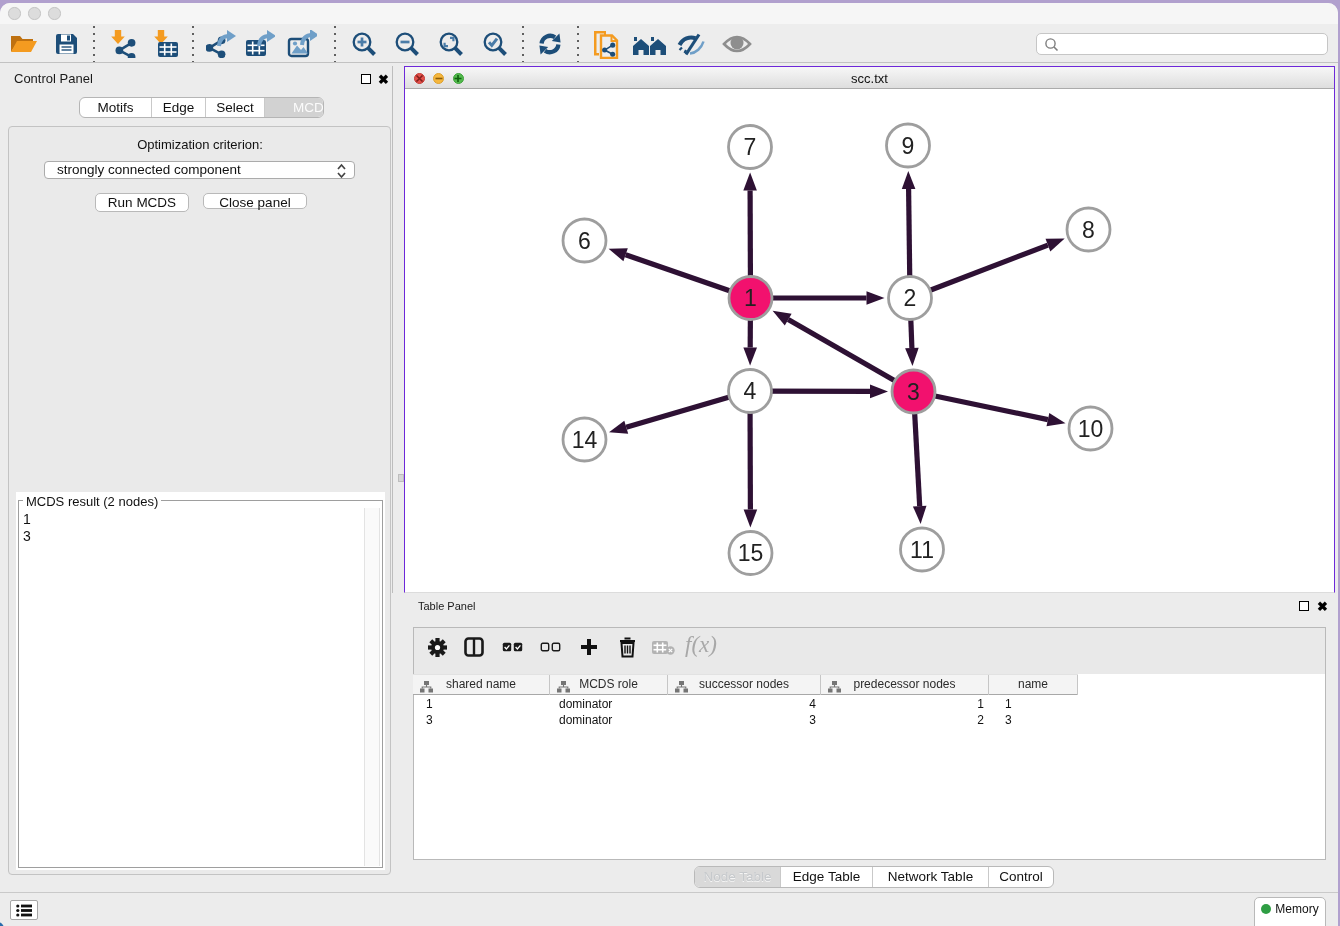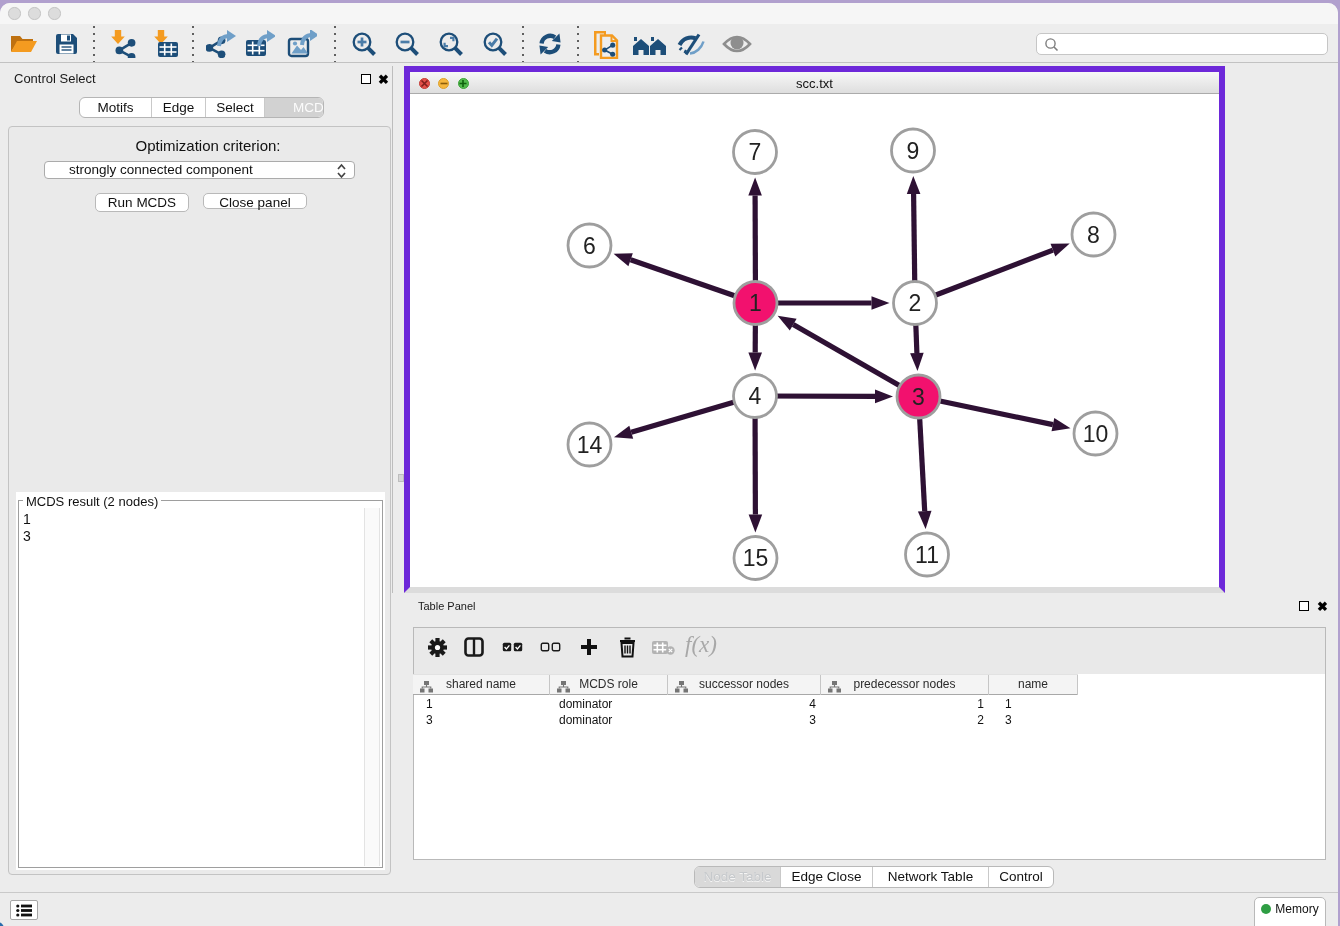--- a/index.html
+++ b/index.html
@@ -14,26 +14,26 @@
 .search { position:absolute; left:1036px; top:33px; width:292px; height:22px; background:#fff; border:1px solid #c6c6c6; border-radius:5px; }
 .cp-title { position:absolute; left:14px; top:71px; font-size:13px; color:#1a1a1a; }
 .float-ico { position:absolute; width:10px; height:10px; border:1.6px solid #000; background:#fff; }
 .x-ico { position:absolute; font-size:13px; font-weight:bold; color:#000; line-height:10px; }
 .tabs { position:absolute; display:flex; border:1px solid #b5b5b5; border-radius:6px; background:#fff; overflow:hidden; }
 .tabs div { font-size:13.5px; color:#111; text-align:center; line-height:19px; border-right:1px solid #c9c9c9; }
 .tabs div:last-child { border-right:none; }
 .tabs .sel { background:#d2d2d2; color:#fbfbfb;padding-left:28px; }
 .cpanel-box { position:absolute; left:8px; top:126px; width:383px; height:749px; border:1px solid #c3c3c3; border-radius:4px; background:#eaeaea; }
 .btn { position:absolute; background:#fff; border:1px solid #b9b9b9; border-radius:5px; font-size:13.5px; color:#111; text-align:center; }
-.combo { position:absolute; left:44px; top:161px; width:311px; height:18px; background:#fff; border:1px solid #ababab; border-radius:4px; font-size:13.5px; color:#111; padding-left:24px; line-height:16px; }
+.combo { position:absolute; left:44px; top:161px; width:311px; height:18px; background:#fff; border:1px solid #ababab; border-radius:4px; font-size:13.5px; color:#111; padding-left:12px; line-height:16px; }
 .mcds { position:absolute; left:16px; top:492px; width:369px; height:378px; background:#fff; }
 .mcds-border { position:absolute; left:18px; top:500px; width:365px; height:368px; border:1px solid #9e9e9e; }
 .mcds-label { position:absolute; left:23px; top:494px; background:#fff; padding:0 3px; font-size:13px; color:#111; }
 .mcds-scroll { position:absolute; left:364px; top:508px; width:16px; height:358px; background:#fafafa; border-left:1px solid #e3e3e3; border-right:1px solid #e3e3e3; }
-.netwin { position:absolute; left:404px; top:66px; width:821px; height:527px; border:6px solid #6d28d9; background:#fff; }
+.netwin { position:absolute; left:404px; top:66px; width:931px; height:527px; border:1px solid #6d28d9; background:#fff; }
 .nw-title { position:absolute; left:0; top:0; width:100%; height:22px; background:linear-gradient(#f7f7f7,#dedede); border-bottom:1px solid #ababab; }
 .netwin { border-bottom-color:#dcdcdc; }
 .nw-name { position:absolute; width:100%; text-align:center; top:4px; font-size:13px; color:#111; }
 .tlc { position:absolute; top:5.5px; width:11px; height:11px; border-radius:50%; }
 .tpanel-title { position:absolute; left:418px; top:600px; font-size:11px; color:#1a1a1a; }
 .tbox { position:absolute; left:413px; top:627px; width:913px; height:233px; background:#fff; border:1px solid #b9b9b9; }
 .thead { position:absolute; left:413px; top:674px; width:665px; height:21px; background:#f4f4f4; border-top:1px solid #e2e2e2; border-bottom:1px solid #a8a8a8; }
 .th { position:absolute; top:675px; height:20px; font-size:12px; color:#2b2b2b; text-align:center; line-height:19px; border-right:1px solid #c6c6c6; }
 .th .orgi { position:absolute; left:7px; top:4px; }
 .cell { position:absolute; font-size:12px; color:#111; height:16px; line-height:16px; }
@@ -164,31 +164,31 @@
 <div class="sep" style="left:334px"></div>
 <div class="sep" style="left:522px"></div>
 <div class="sep" style="left:577px"></div>
 <div class="search">
     <svg width="16" height="16" style="position:absolute;left:7px;top:3px" viewBox="0 0 16 16">
       <circle cx="6.5" cy="6.5" r="4.6" fill="none" stroke="#7e7e7e" stroke-width="1.4"></circle>
       <line x1="10" y1="10" x2="13.5" y2="13.5" stroke="#7e7e7e" stroke-width="1.6"></line>
     </svg>
   </div>
 
-<div class="cp-title">Control Select</div>
+<div class="cp-title">Control Panel</div>
 <div class="float-ico" style="left:361px;top:74px"></div>
 <div class="x-ico" style="left:378px;top:75px">✖</div>
 <div class="tabs" style="left:79px;top:97px;height:21px">
   <div style="width:72px">Motifs</div>
     <div style="width:54px">Edge</div>
     <div style="width:59px">Select</div>
     <div class="sel" style="width:58px">MCDS</div>
 </div>
 <div class="cpanel-box"></div>
-<div class="abs" style="left:8px;top:137px;width:400px;text-align:center;font-size:15px;color:#111">Optimization criterion:</div>
+<div class="abs" style="left:0;top:137px;width:400px;text-align:center;font-size:13px;color:#111">Optimization criterion:</div>
 <div class="combo">strongly connected component
  <svg width="11" height="16" viewBox="0 0 11 16" style="position:absolute;right:7px;top:1px">
       <path d="M2 6 L5.5 2 L9 6 M2 10 L5.5 14 L9 10" fill="none" stroke="#444" stroke-width="1.7"></path>
     </svg>
 </div>
 <div class="btn" style="left:95px;top:193px;width:94px;height:19px;line-height:17px">Run MCDS</div>
 <div class="btn" style="left:203px;top:193px;width:104px;height:16px;line-height:17px">Close panel</div>
 <div class="mcds"></div>
 <div class="mcds-border"></div>
 <div class="mcds-label">MCDS result (2 nodes)</div>
@@ -359,21 +359,21 @@
 <div class="cell" style="left:668px;top:696px;width:148px;text-align:right">4</div>
 <div class="cell" style="left:821px;top:696px;width:163px;text-align:right">1</div>
 <div class="cell" style="left:1005px;top:696px">1</div>
 <div class="cell" style="left:426px;top:712px">3</div>
 <div class="cell" style="left:559px;top:712px">dominator</div>
 <div class="cell" style="left:668px;top:712px;width:148px;text-align:right">3</div>
 <div class="cell" style="left:821px;top:712px;width:163px;text-align:right">2</div>
 <div class="cell" style="left:1005px;top:712px">3</div>
 <div class="btabs">
   <div class="sel" style="width:86px">Node Table</div>
-    <div style="width:92px">Edge Close</div>
+    <div style="width:92px">Edge Table</div>
     <div style="width:116px">Network Table</div>
     <div style="width:64px">Control</div>
 </div>
 
 <div class="statusbar">
   <div style="position:absolute;left:-9px;top:29px;width:13px;height:13px;border-radius:50%;background:#2a6cab"></div>
   <div class="btn" style="left:10px;top:7px;width:28px;height:20px;border-radius:2px;border-color:#a6a6a6">
     <svg width="16" height="13" viewBox="0 0 16 13" style="margin-top:3px">
         <g fill="#111">
           <circle cx="1.8" cy="2" r="1.6"></circle>

